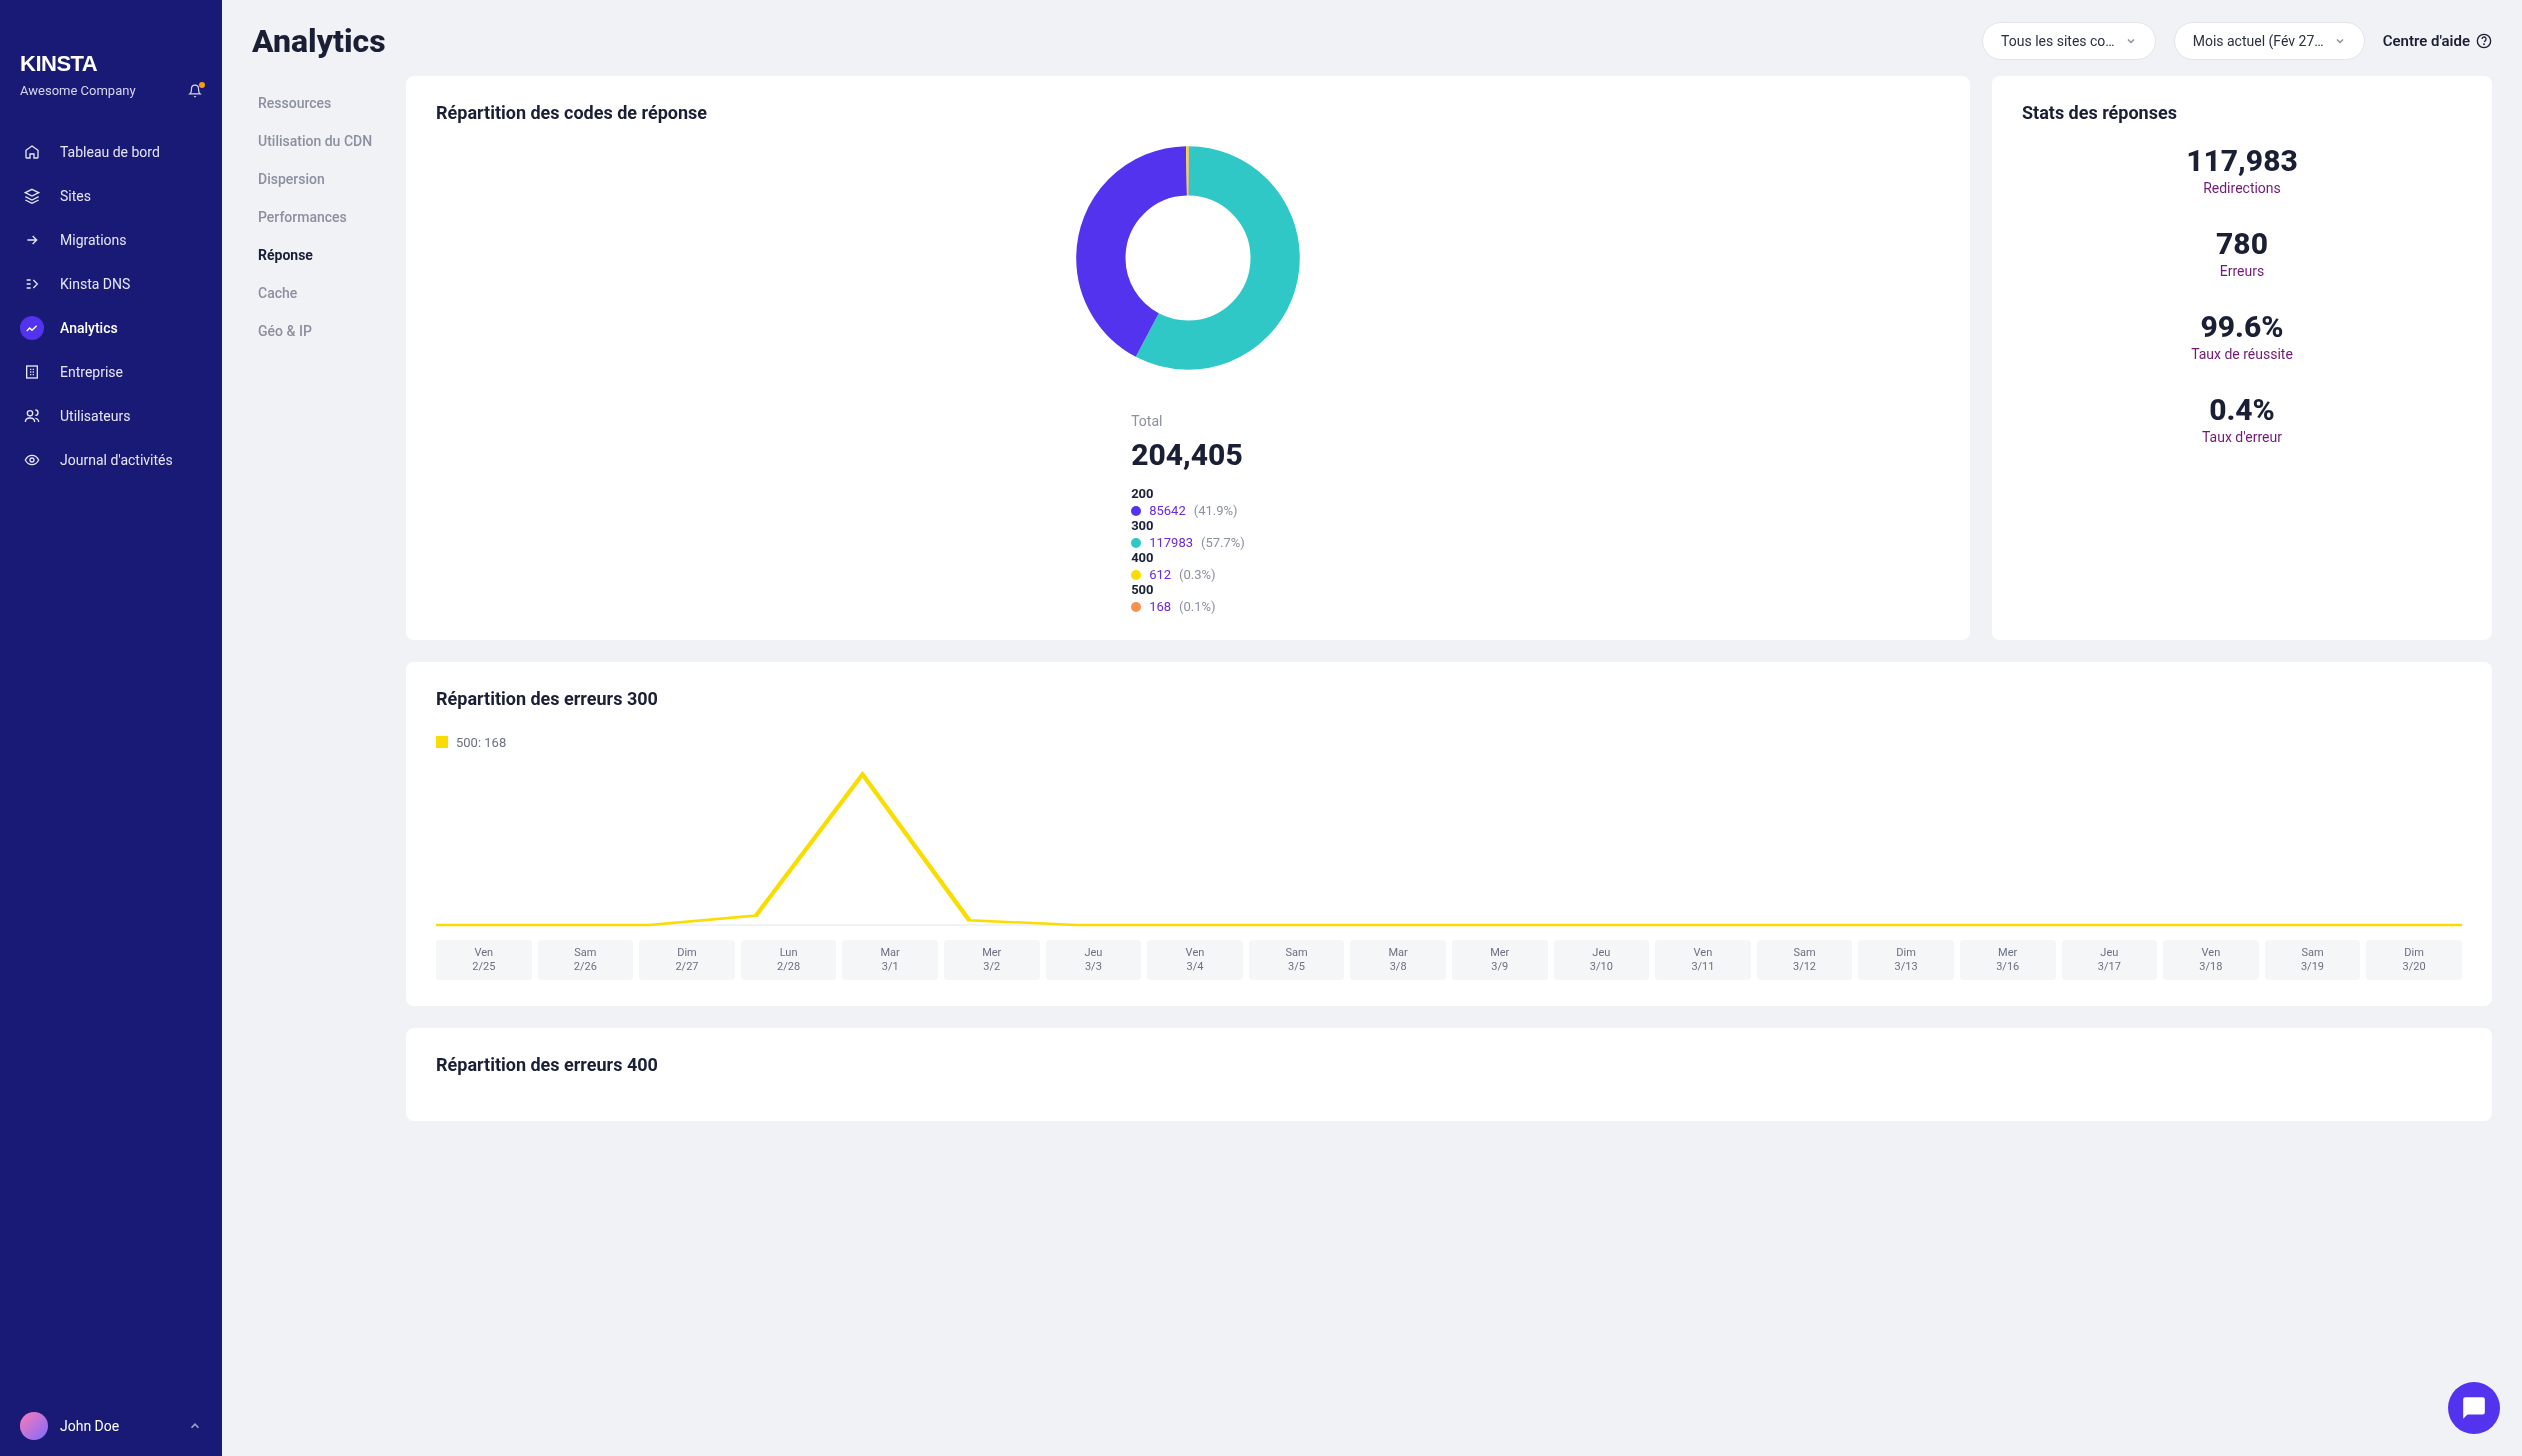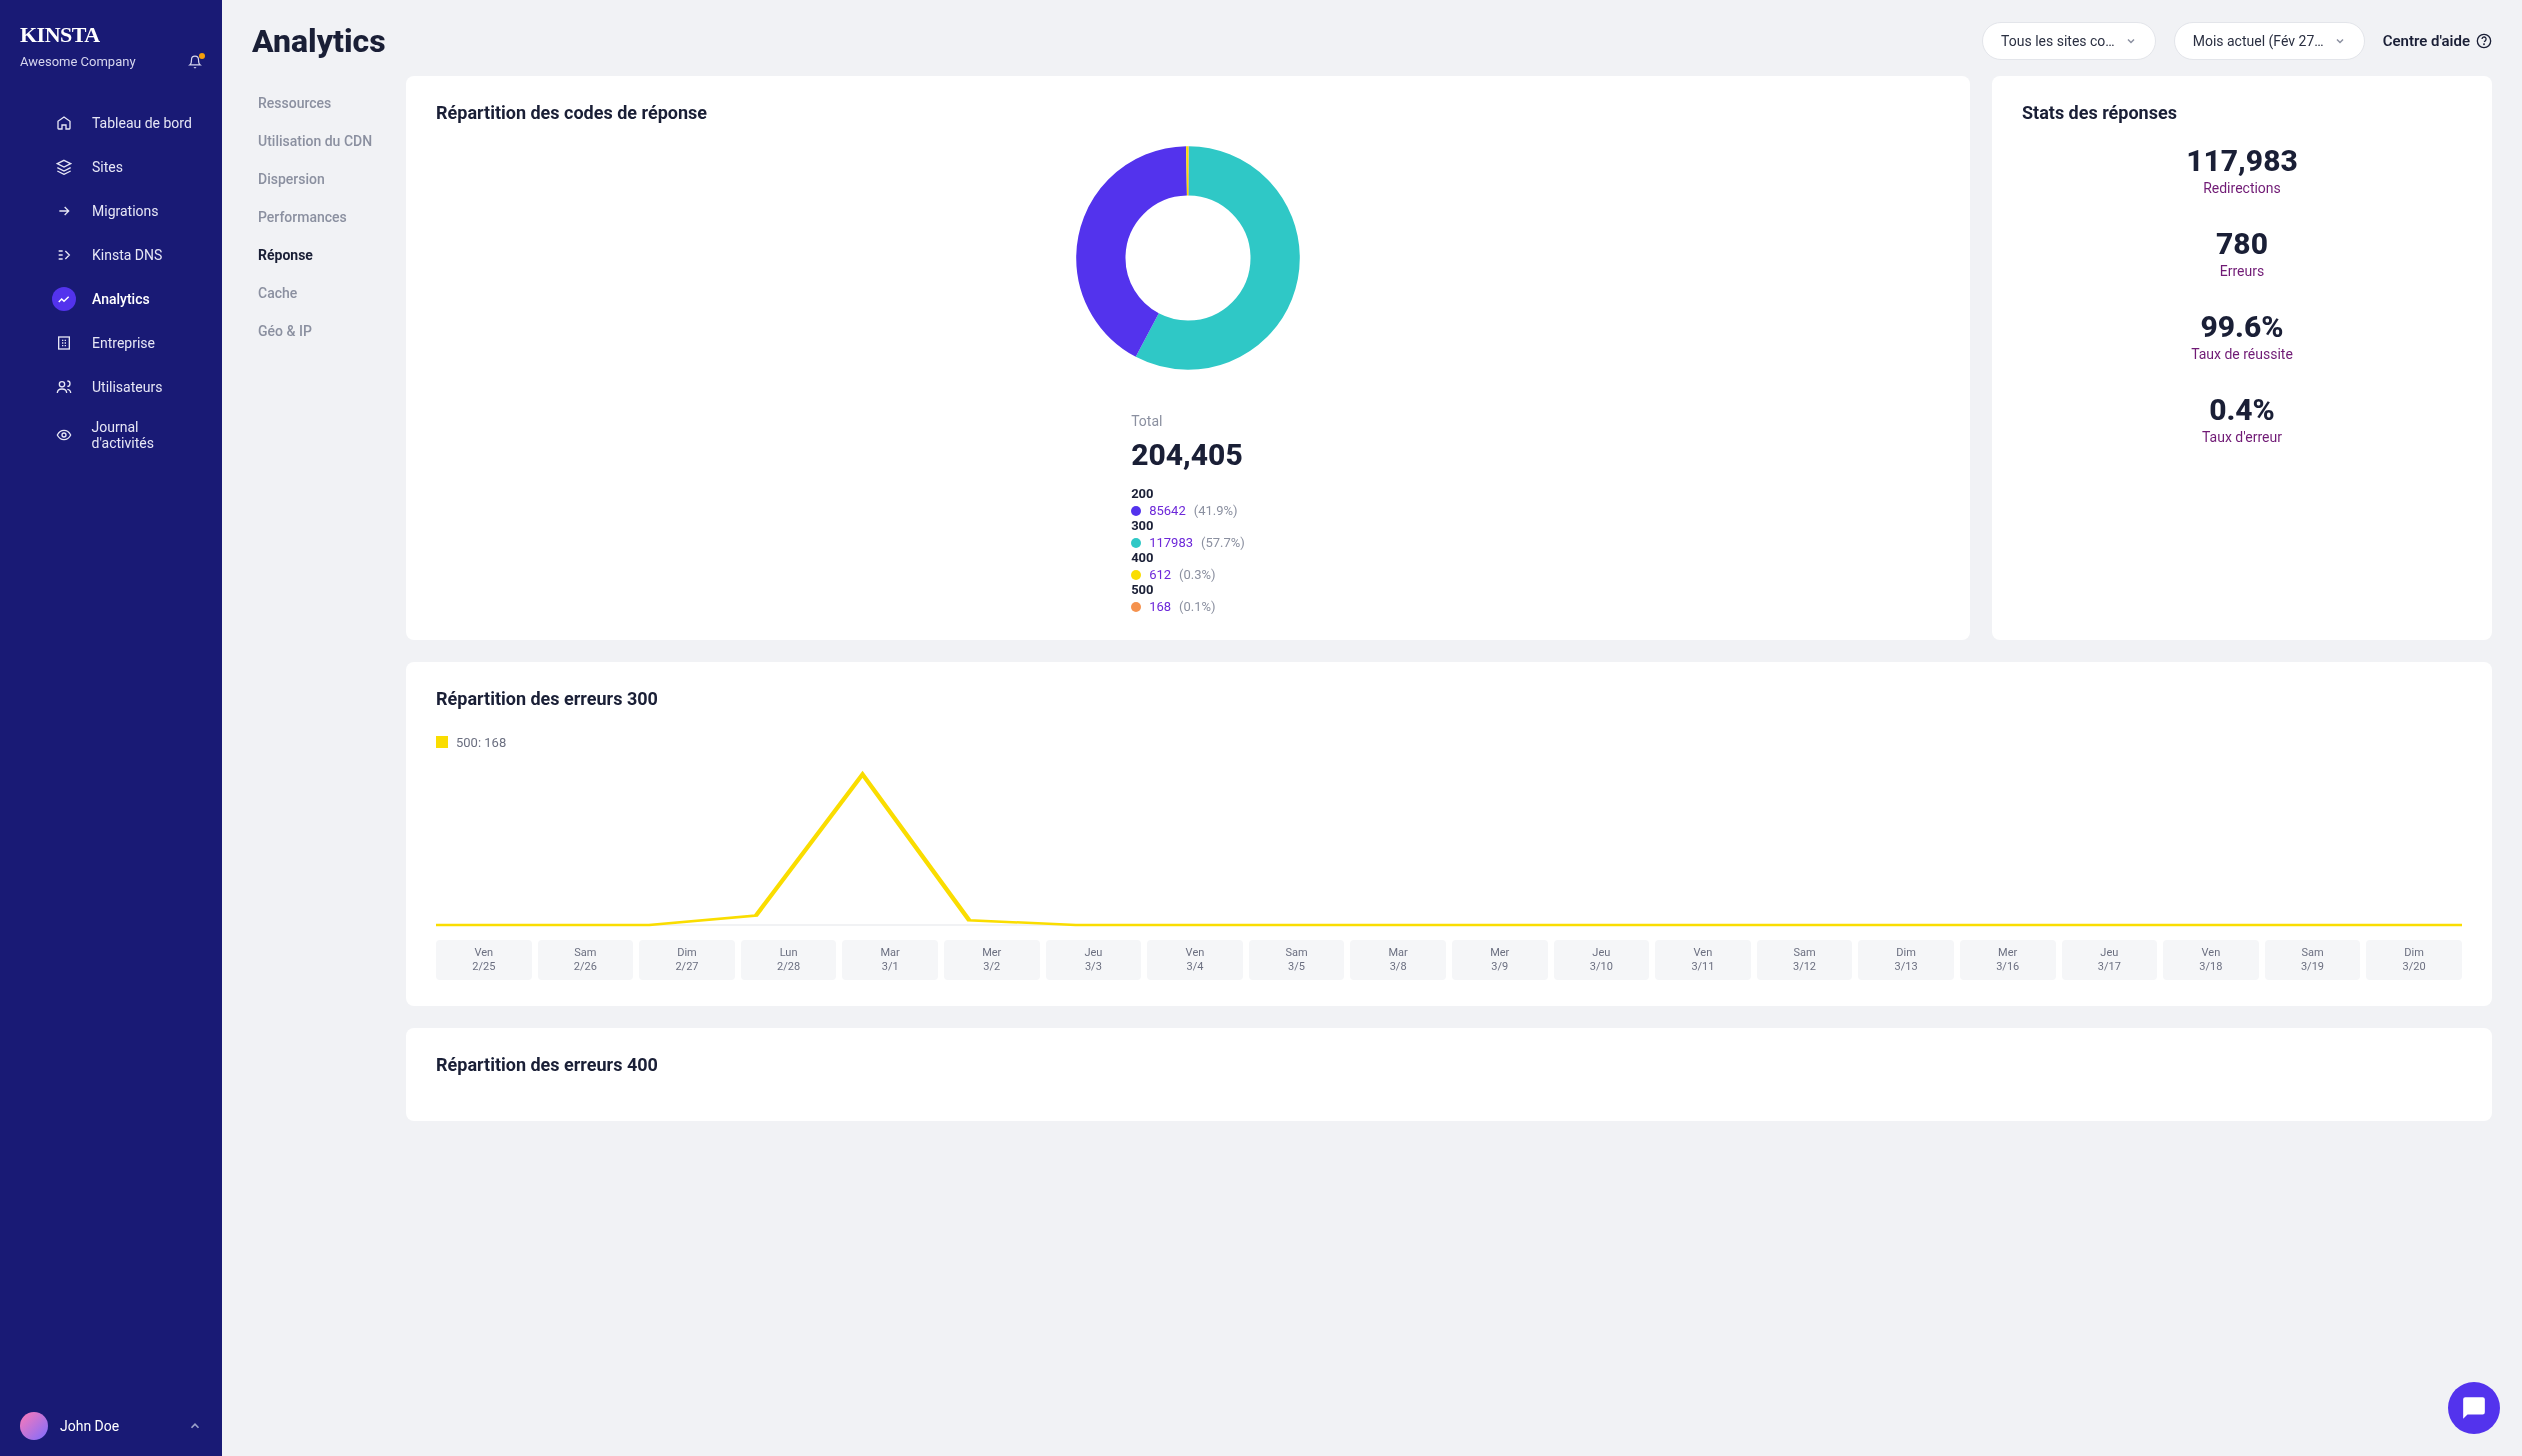--- a/index.html
+++ b/index.html
@@ -2,25 +2,25 @@
 <html><head>
 <meta charset="utf-8">
 <style>
 * { box-sizing: border-box; margin: 0; padding: 0; }
 body { font-family: -apple-system, BlinkMacSystemFont, "Segoe UI", Roboto, Helvetica, Arial, sans-serif; background: #f1f2f5; color: #1a1f36; overflow-x: hidden; }
 .app { display: flex; min-height: 100vh; }
 
 
 .sidebar { width: 222px; background: #191a75; color: #fff; display: flex; flex-direction: column; position: fixed; top: 0; left: 0; bottom: 0; }
 .sidebar-top { padding: 22px 20px 8px; }
-.logo { font-weight: 900; font-size: 22px; letter-spacing: -0.5px; color: #fff; font-family: Liberation Serif, serif; }
+.logo { font-weight: 900; font-size: 22px; letter-spacing: -0.5px; color: #fff; font-family: Liberation Sans, sans-serif; margin-top: 29px; }
 .company { font-size: 13px; color: #d6d6ee; margin-top: 6px; display: flex; justify-content: space-between; align-items: center; }
 .bell { position: relative; color: #d6d6ee; }
 .bell::after { content: ''; position: absolute; top: -2px; right: -3px; width: 6px; height: 6px; background: #f59e0b; border-radius: 50%; }
-.nav { margin-top: 24px; flex: 1; padding-left: 32px; }
+.nav { margin-top: 24px; flex: 1; }
 .nav-item { display: flex; align-items: center; gap: 16px; padding: 10px 20px; font-size: 14px; color: #e6e6f5; cursor: pointer; }
 .nav-item.active .nav-icon-wrap { background: #5333ed; }
 .nav-item.active { color: #fff; font-weight: 500; }
 .nav-icon-wrap { width: 24px; height: 24px; display: flex; align-items: center; justify-content: center; border-radius: 50%; }
 .sidebar-footer { padding: 16px 20px; display: flex; align-items: center; gap: 12px; font-size: 14px; }
 .avatar { width: 28px; height: 28px; border-radius: 50%; background: linear-gradient(135deg, #ff7ab6, #7c6cff); }
 .chev-up { margin-left: auto; color: #9aa0c9; }
 
 
 .main { margin-left: 222px; flex: 1; padding: 22px 30px 60px; }

